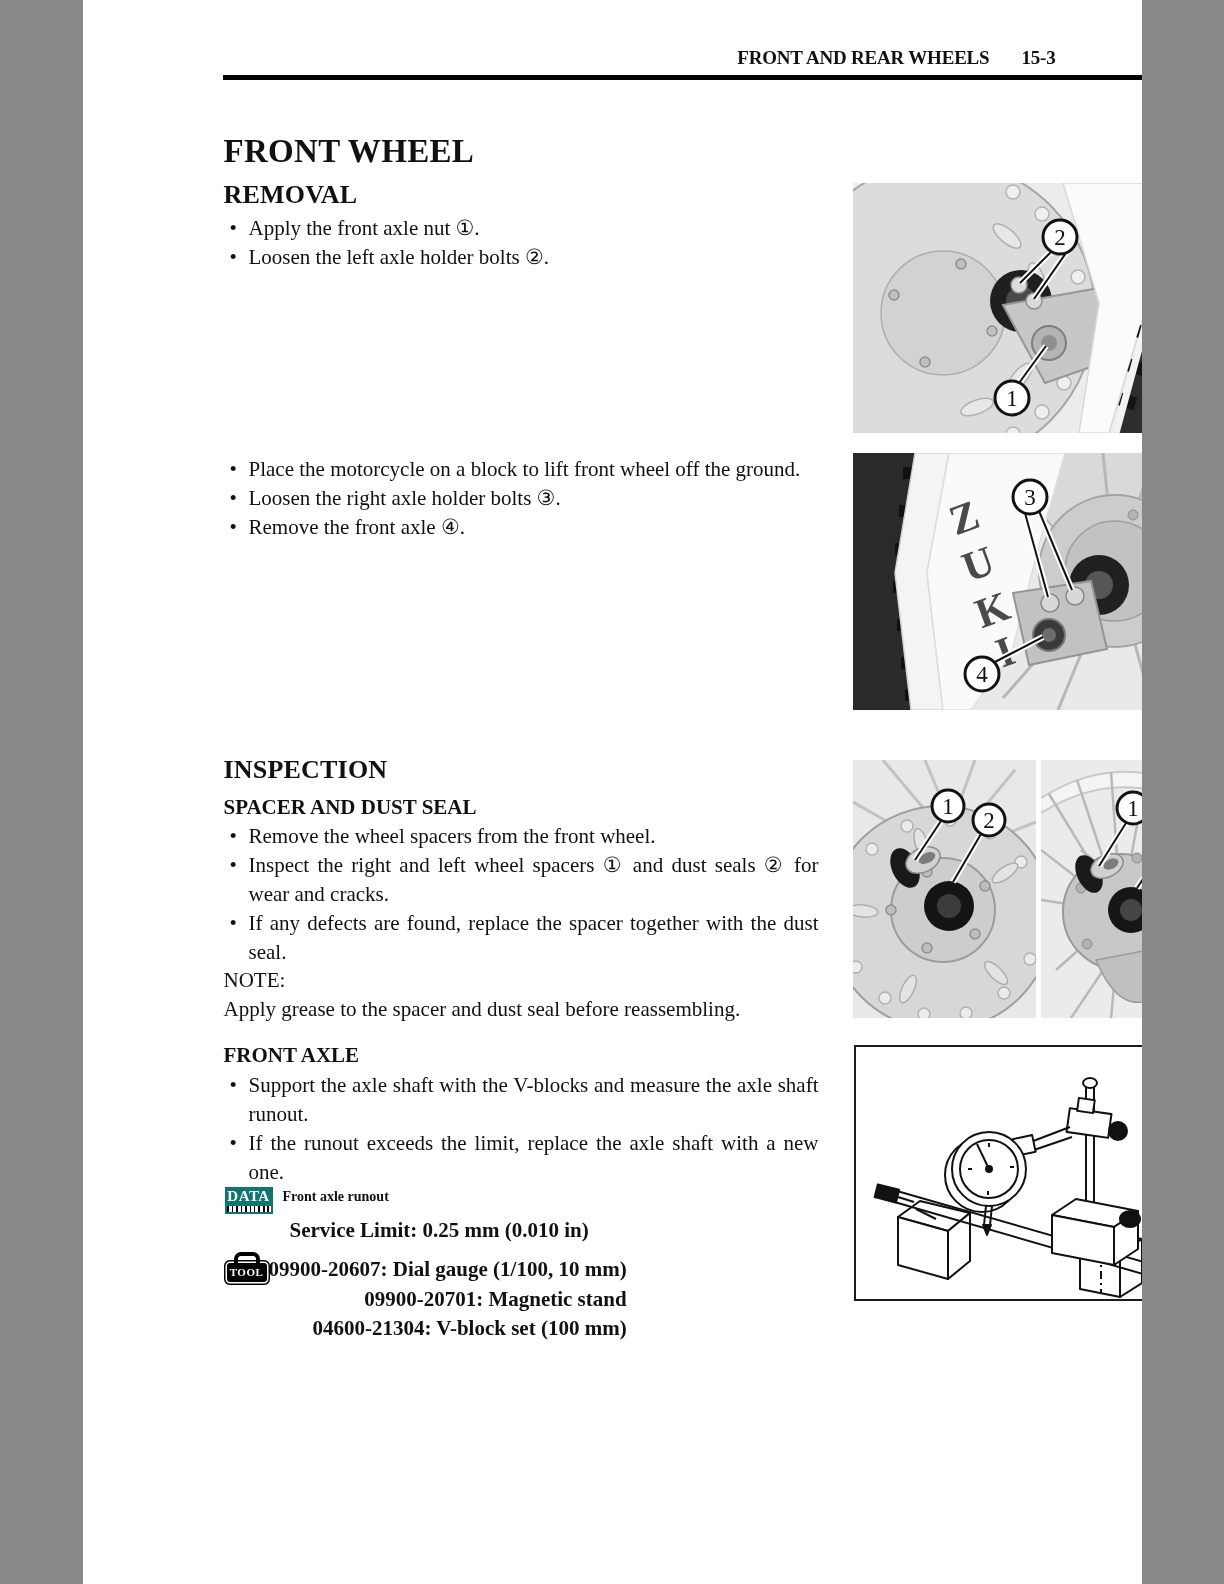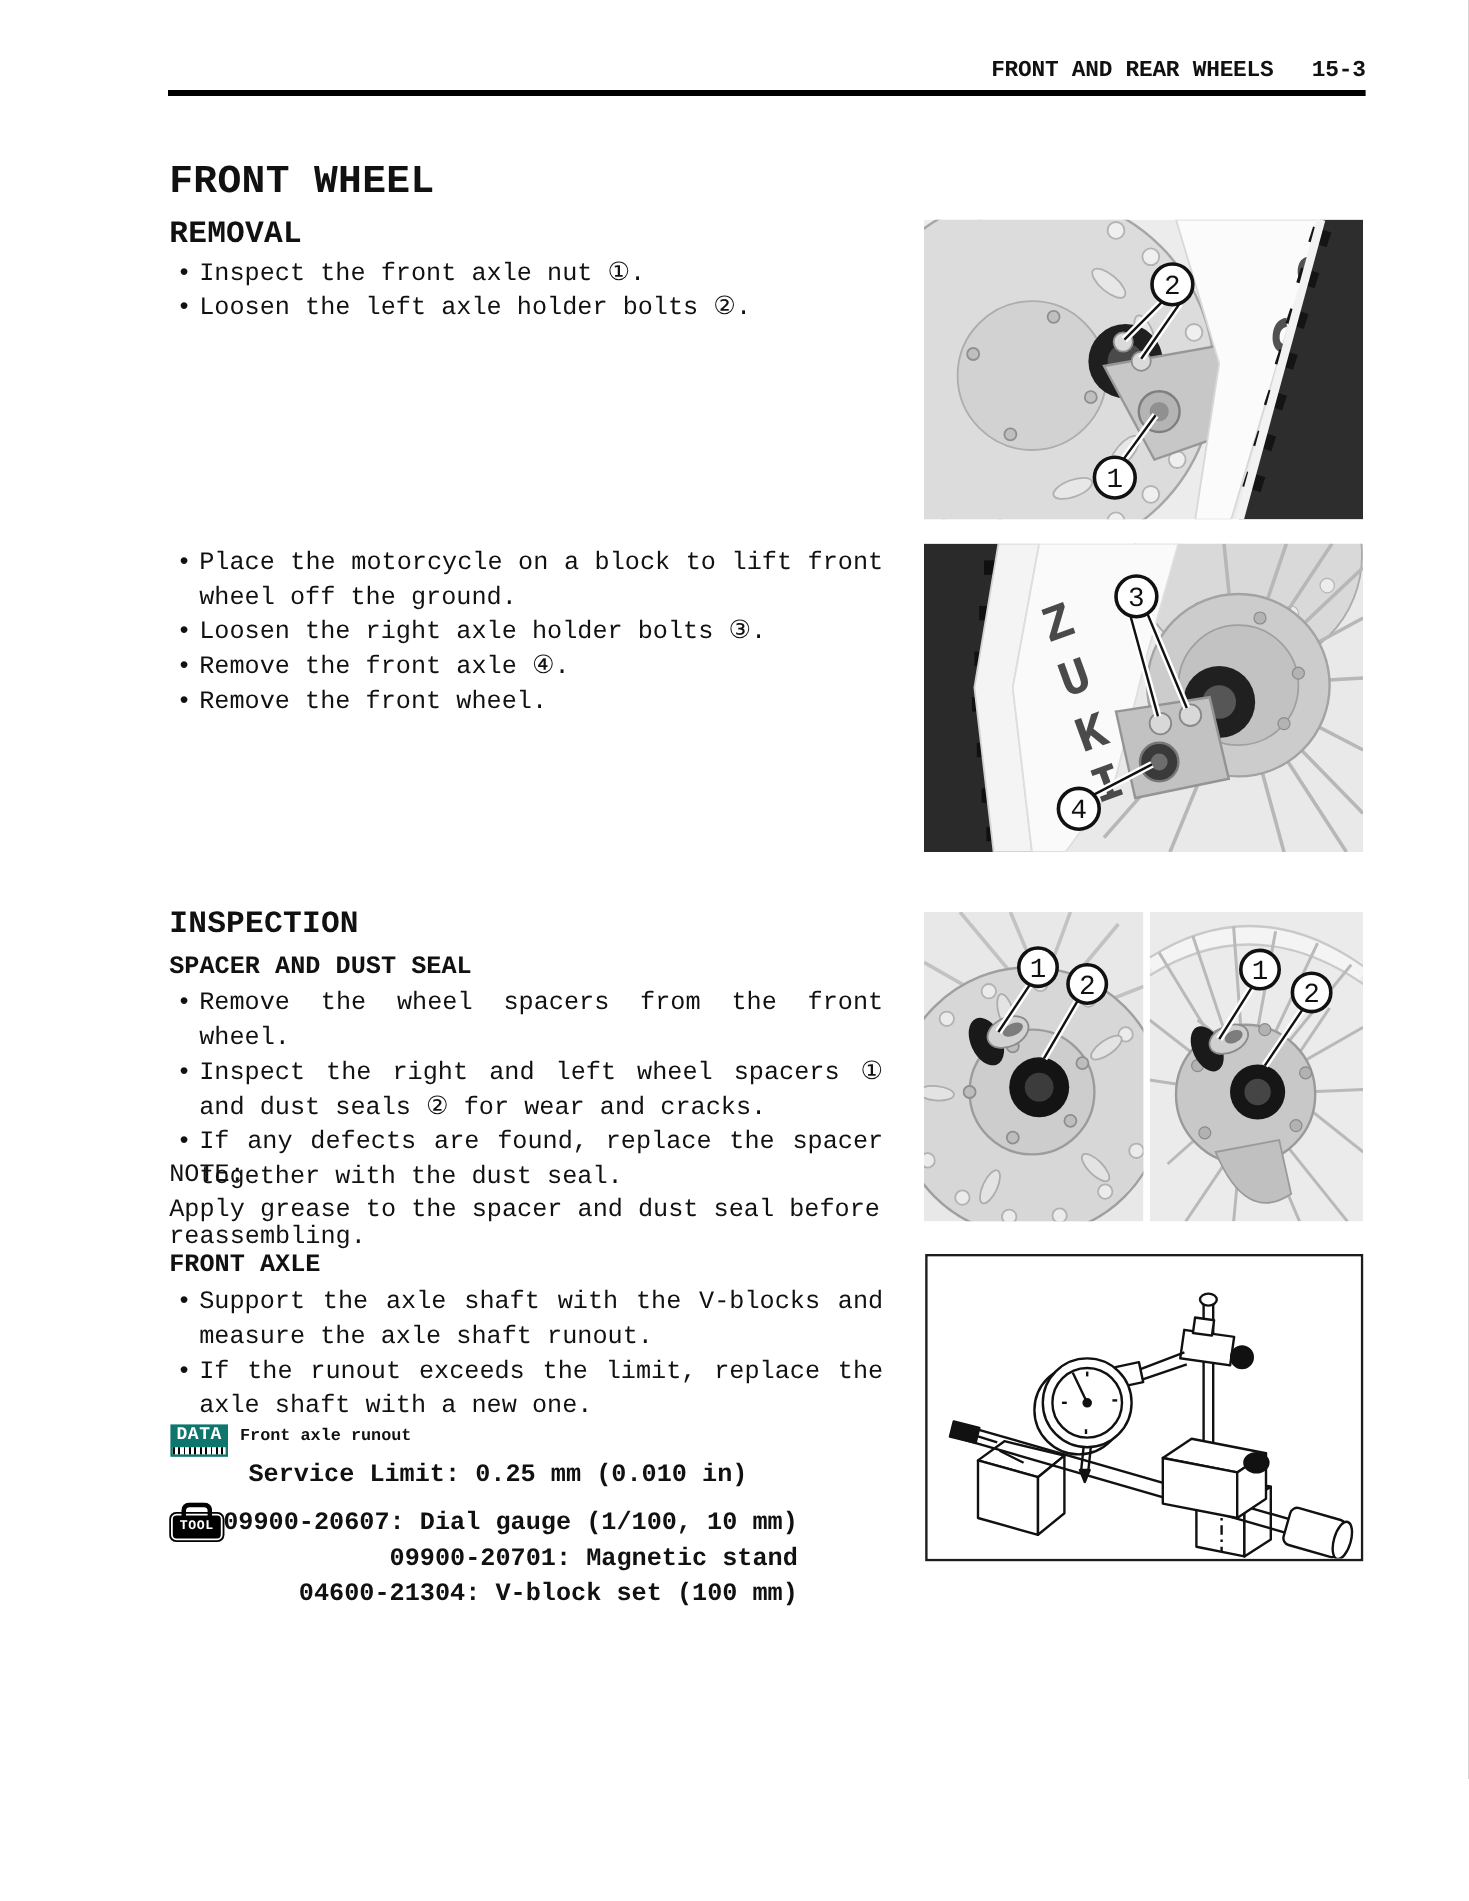--- a/index.html
+++ b/index.html
@@ -1,19 +1,19 @@
 <!DOCTYPE html>
 <html><head>
 <meta charset="utf-8">
 <style>
   html,body { margin:0; padding:0; background:#888; }
   .page {
-    position:relative; width:1224px; height:1584px; margin:0 auto;
+    position:relative; width:1059px; height:1584px; margin:0 auto;
     background:#ffffff; overflow:hidden;
-    font-family:Liberation Mono, monospace; color:#111;
+    font-family:Liberation Serif, serif; color:#111;
   }
 
   
   .running-head {
     position:absolute; top:47px; right:86px;
     font-size:19px; font-weight:bold; letter-spacing:-0.2px;
     display:flex; gap:32px; white-space:nowrap;
   }
   .head-rule { position:absolute; left:140px; top:75px; width:998px; height:5px; background:#000; }
 
@@ -65,29 +65,28 @@
   <div class="running-head">
     <span>FRONT AND REAR WHEELS</span>
     <span>15-3</span>
   </div>
   <div class="head-rule"></div>
 
   <div class="h1">FRONT WHEEL</div>
   <div class="h2" style="top:180px;">REMOVAL</div>
 
   <ul class="bullets" style="top:214px;">
-    <li>Inspect the front axle nut ①.</li>
+    <li>Apply the front axle nut ①.</li>
     <li>Loosen the left axle holder bolts ②.</li>
   </ul>
 
   <ul class="bullets justify" style="top:455px;">
     <li>Place the motorcycle on a block to lift front wheel off the ground.</li>
     <li>Loosen the right axle holder bolts ③.</li>
     <li>Remove the front axle ④.</li>
-    <li>Remove the front wheel.</li>
   </ul>
 
   <div class="h2" style="top:755px;">INSPECTION</div>
   <div class="h3" style="top:795px;">SPACER AND DUST SEAL</div>
   <ul class="bullets justify" style="top:822px;">
     <li>Remove the wheel spacers from the front wheel.</li>
     <li>Inspect the right and left wheel spacers ① and dust seals ② for wear and cracks.</li>
     <li>If any defects are found, replace the spacer together with the dust seal.</li>
   </ul>
   <div class="note-label">NOTE:</div>

